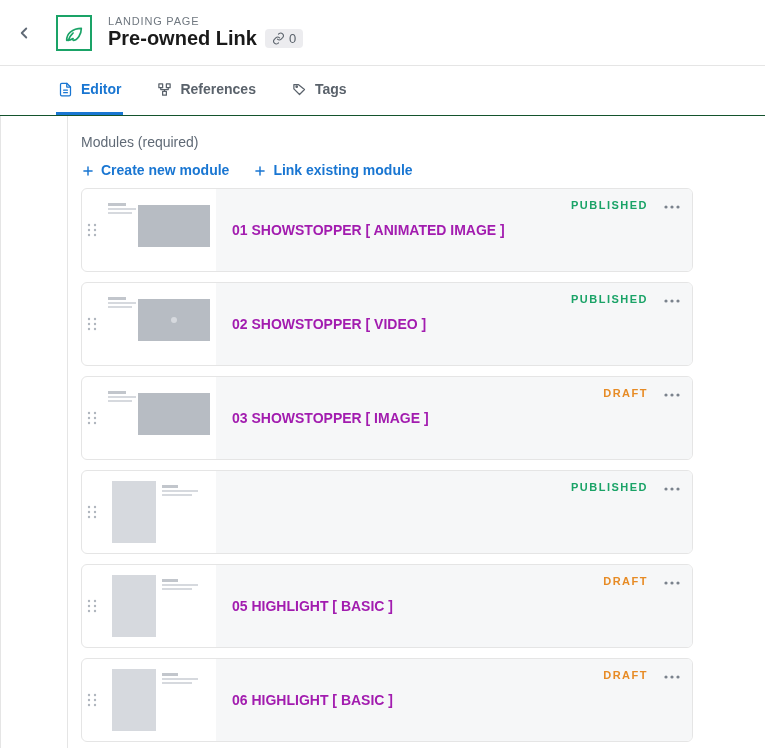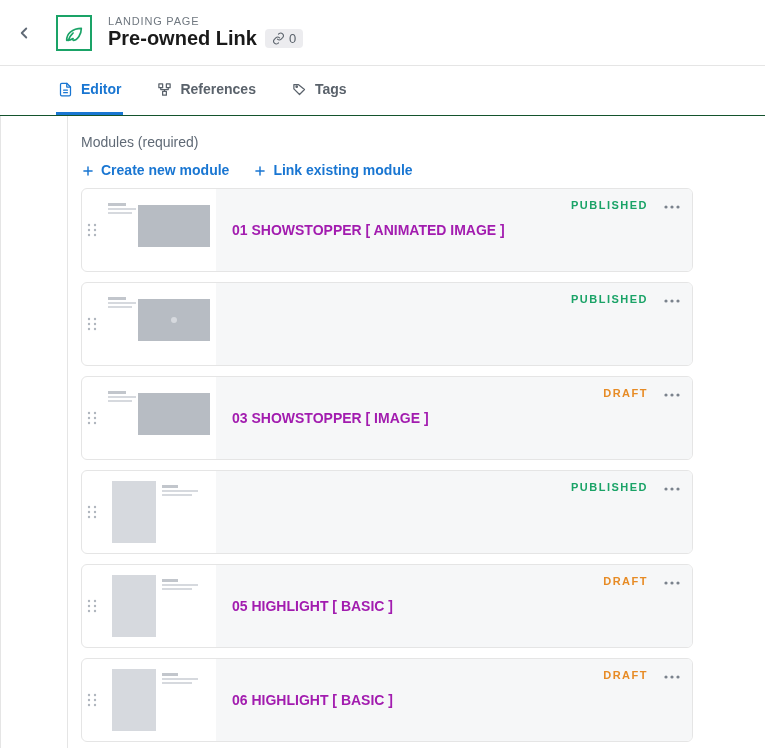--- a/index.html
+++ b/index.html
@@ -337,20 +337,21 @@
               <div class="ln1"></div>
               <div class="ln2"></div>
               <div class="ln3"></div>
             </div>
       <div class="media-block">
               <div class="play-dot"></div>
             </div>
     </div>
         </div>
     <div class="card-body">
+      <span class="module-title">02 SHOWSTOPPER [ VIDEO ]</span>
       <span class="status-badge published">PUBLISHED</span>
       <div class="more-btn">
         <svg width="16" height="4" viewBox="0 0 16 4" fill="currentColor">
               <circle cx="2" cy="2" r="1.6"></circle>
               <circle cx="8" cy="2" r="1.6"></circle>
               <circle cx="14" cy="2" r="1.6"></circle>
             </svg>
       </div>
     </div>
       </div>

